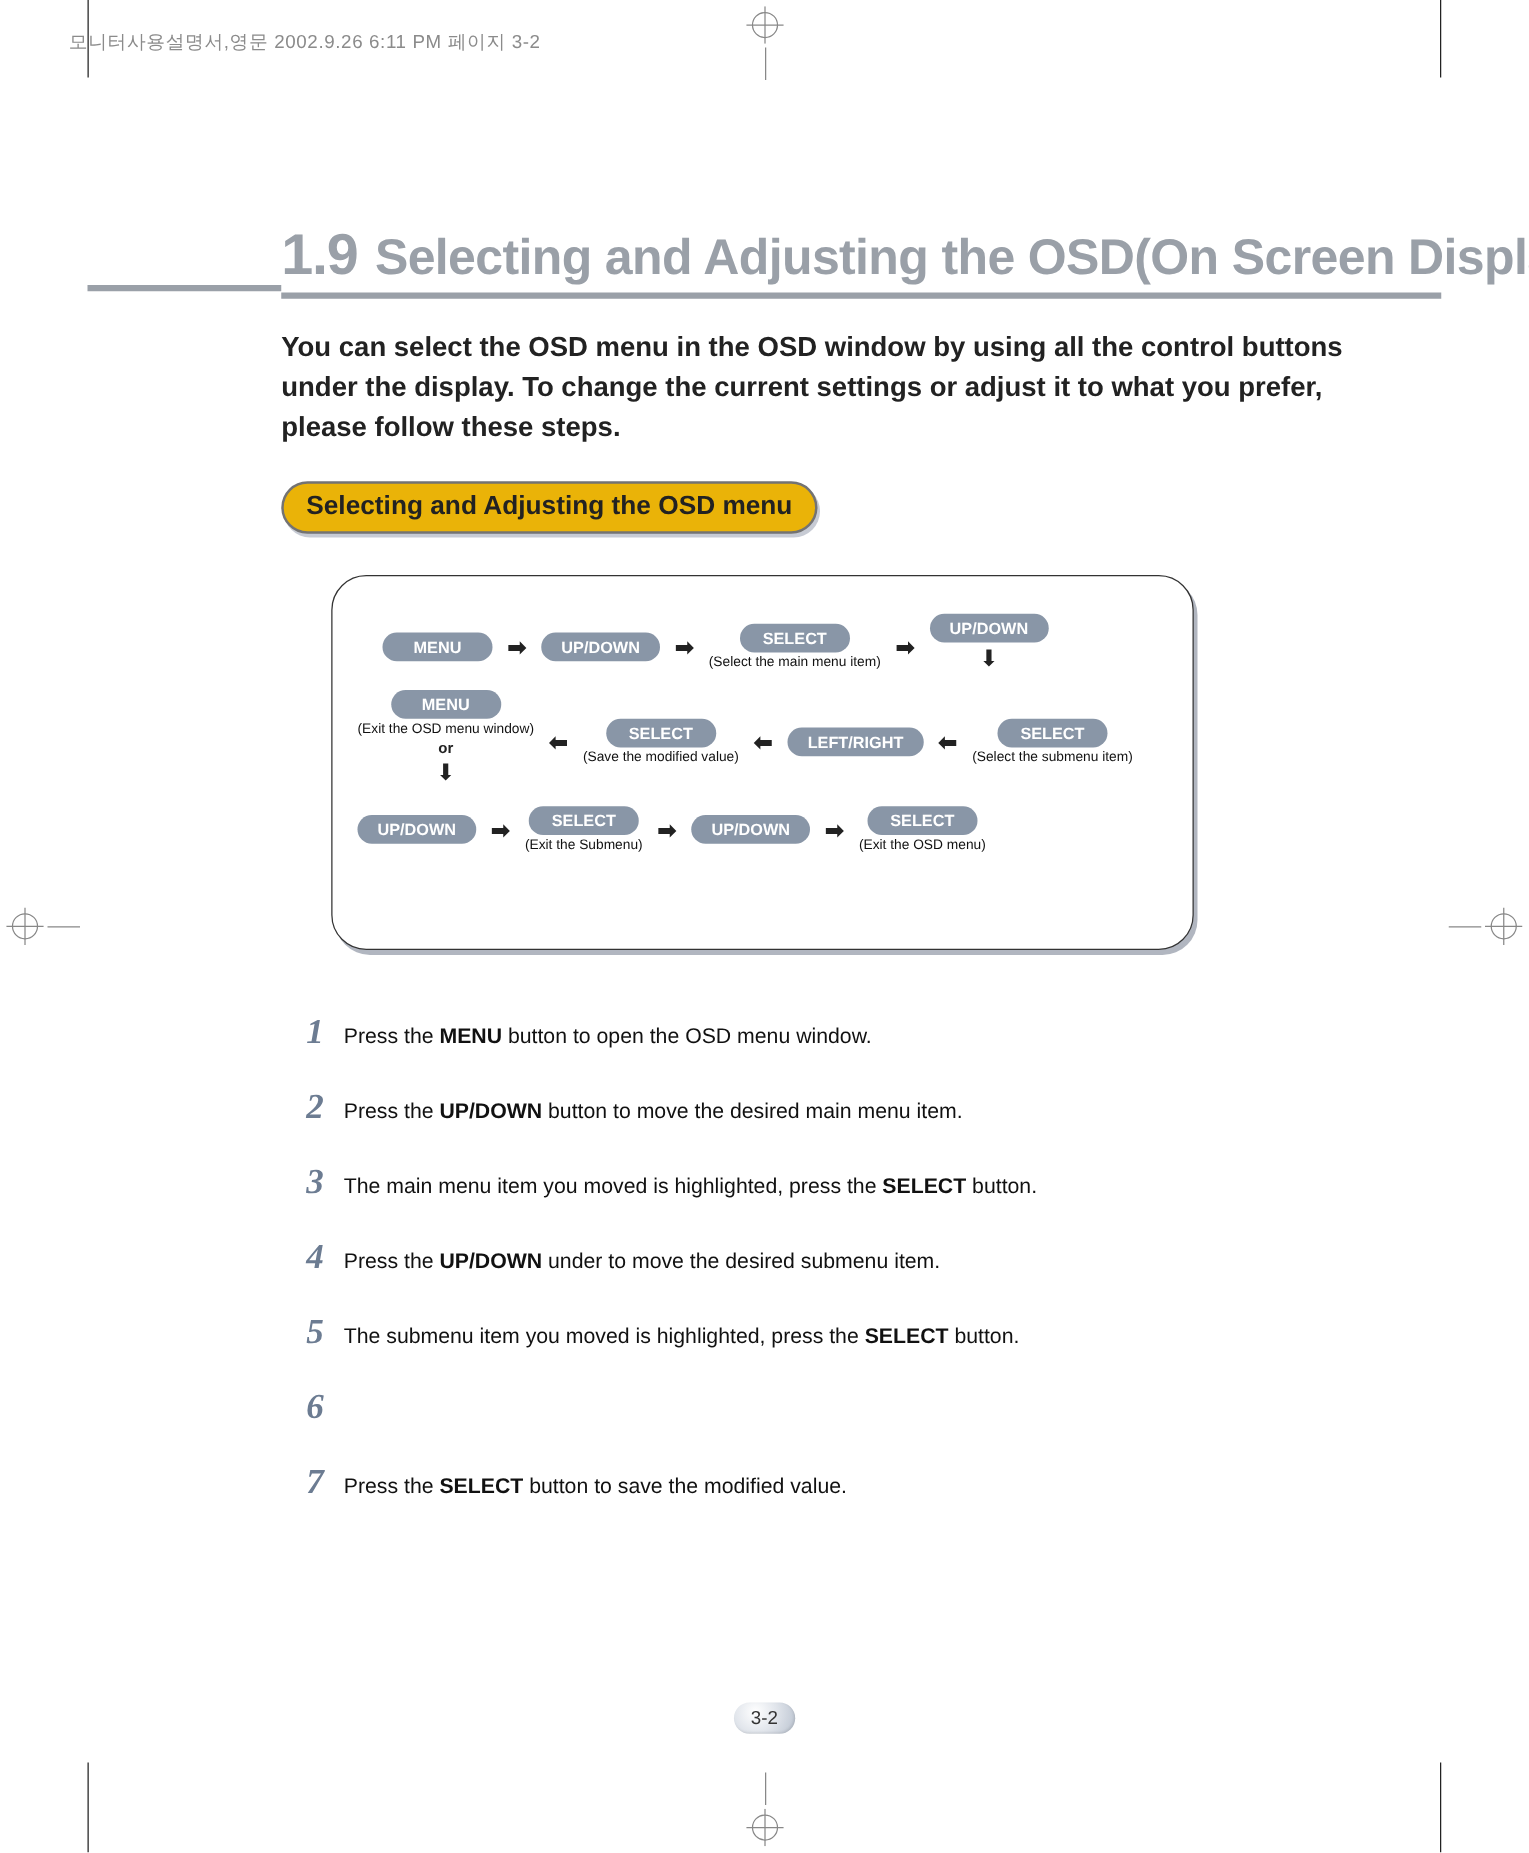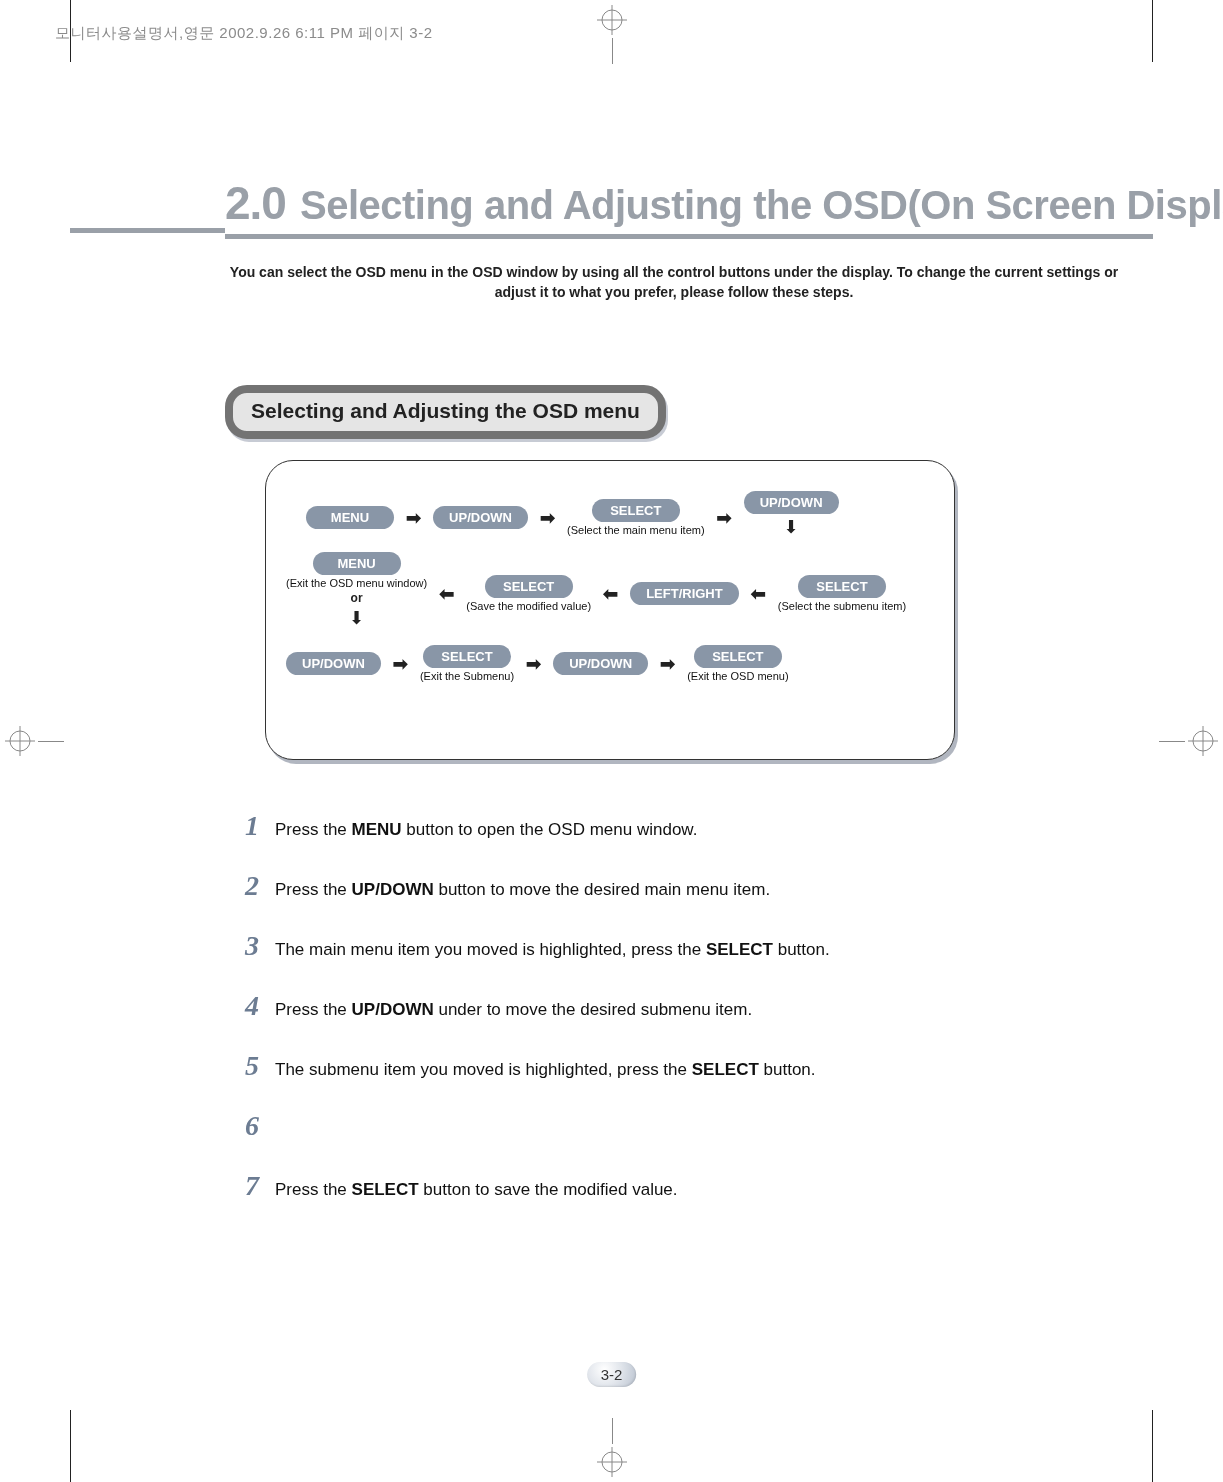--- a/index.html
+++ b/index.html
@@ -93,37 +93,36 @@
     white-space: nowrap;
   }
   .title-text .num { font-size: 46px; margin-right: 14px; letter-spacing: -1px;}
   
   
   .intro {
     position: absolute;
     top: 262px;
     left: 225px;
     right: 100px;
-    font-size: 14px;
+    font-size: 22px;
     font-weight: bold;
     line-height: 1.45;
-    text-align: center;
   }
 
   
   .pill-heading {
     position: absolute;
     top: 385px; left: 225px;
-    border: 8px solid #737373;
+    border: 2px solid #737373;
     border-radius: 22px;
     padding: 6px 18px 8px;
     font-size: 21px;
     font-weight: bold;
     box-shadow: 2px 3px 0 rgba(130,140,160,0.45);
-    background: #e5e5e5;
+    background: #eab308;
   }
 
   
   .flow-box {
     position: absolute;
     top: 460px; left: 265px;
     width: 690px;
     height: 300px;
     border: 1.5px solid #333;
     border-radius: 28px;
@@ -247,21 +246,21 @@
 <div class="tick-right"></div>
 
 <div class="vline-left-top"></div>
 <div class="vline-right-top"></div>
 <div class="vline-left-bot"></div>
 <div class="vline-right-bot"></div>
 
 <div class="section-title-wrap">
   <div class="title-rule"></div>
   <div class="title-text">
-    <span class="num">2.0</span><span>Selecting and Adjusting the OSD(On Screen Display) Menu</span>
+    <span class="num">1.9</span><span>Selecting and Adjusting the OSD(On Screen Display) Menu</span>
   </div>
 </div>
 
 <div class="intro">You can select the OSD menu in the OSD window by using all the control buttons under the display. To change the current settings or adjust it to what you prefer, please follow these steps.</div>
 
 <div class="pill-heading">Selecting and Adjusting the OSD menu</div>
 
 <div class="flow-box">
 
   <div class="flow-row" style="margin-left:20px;">

